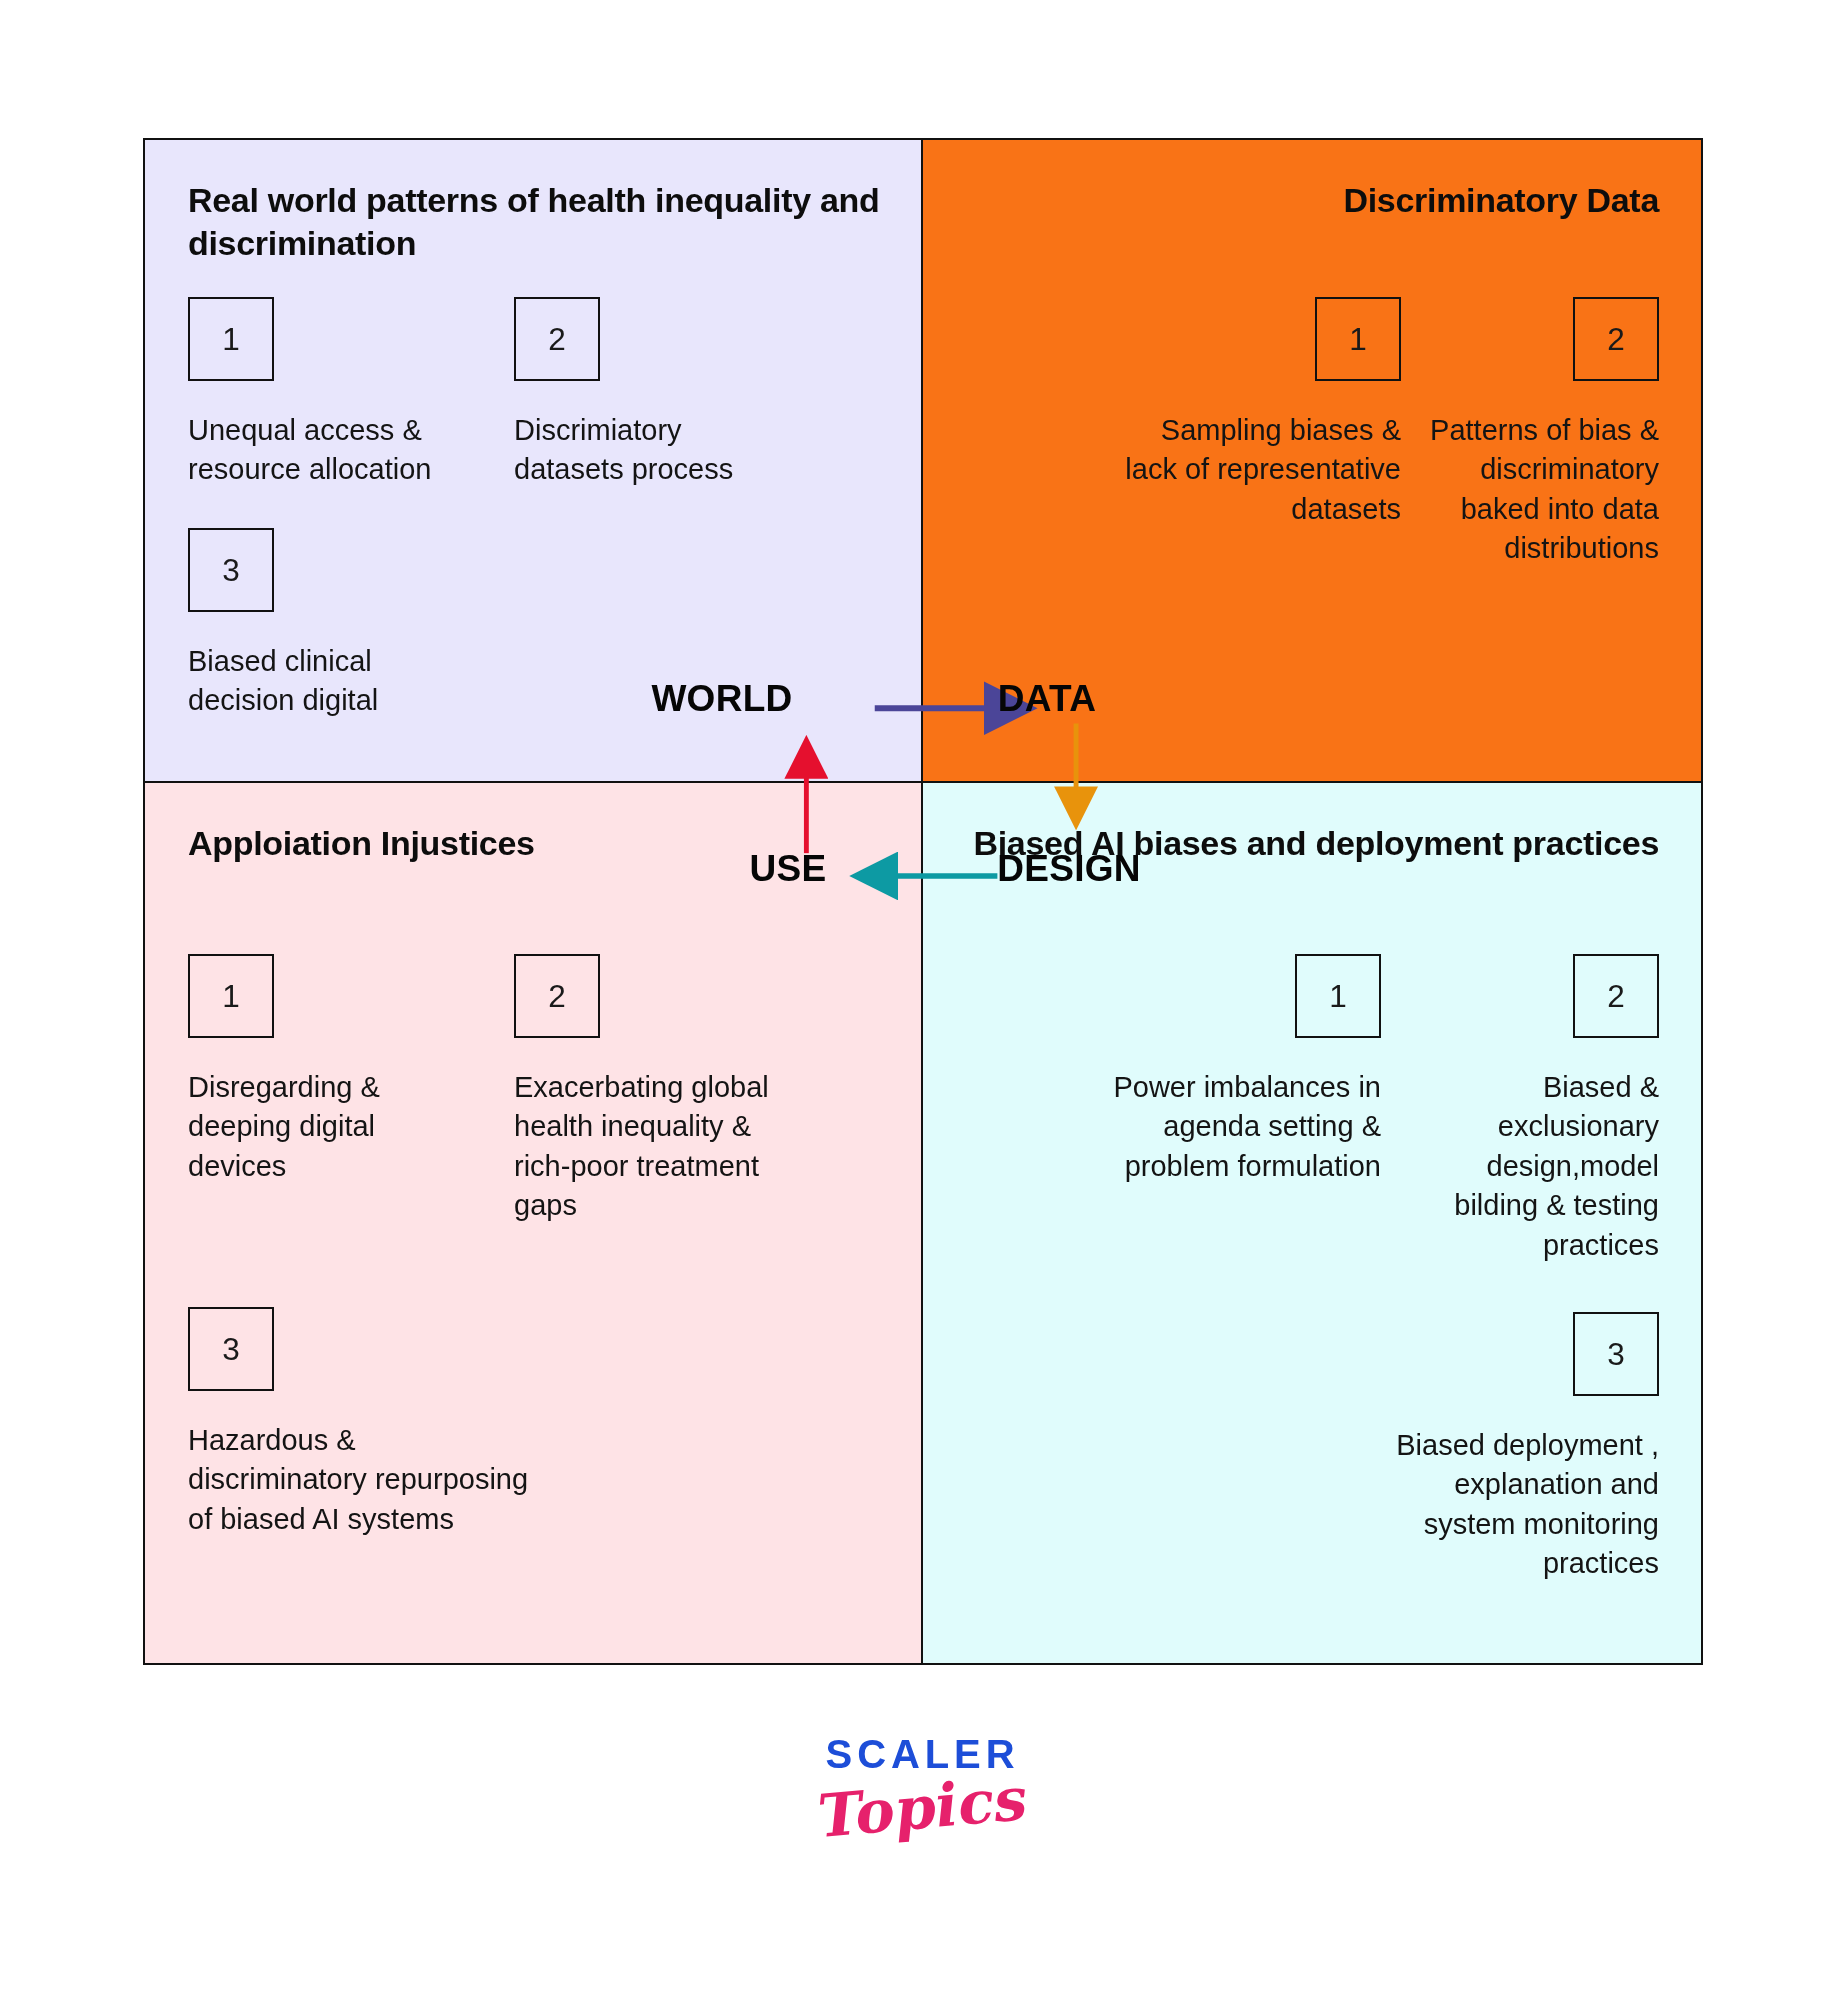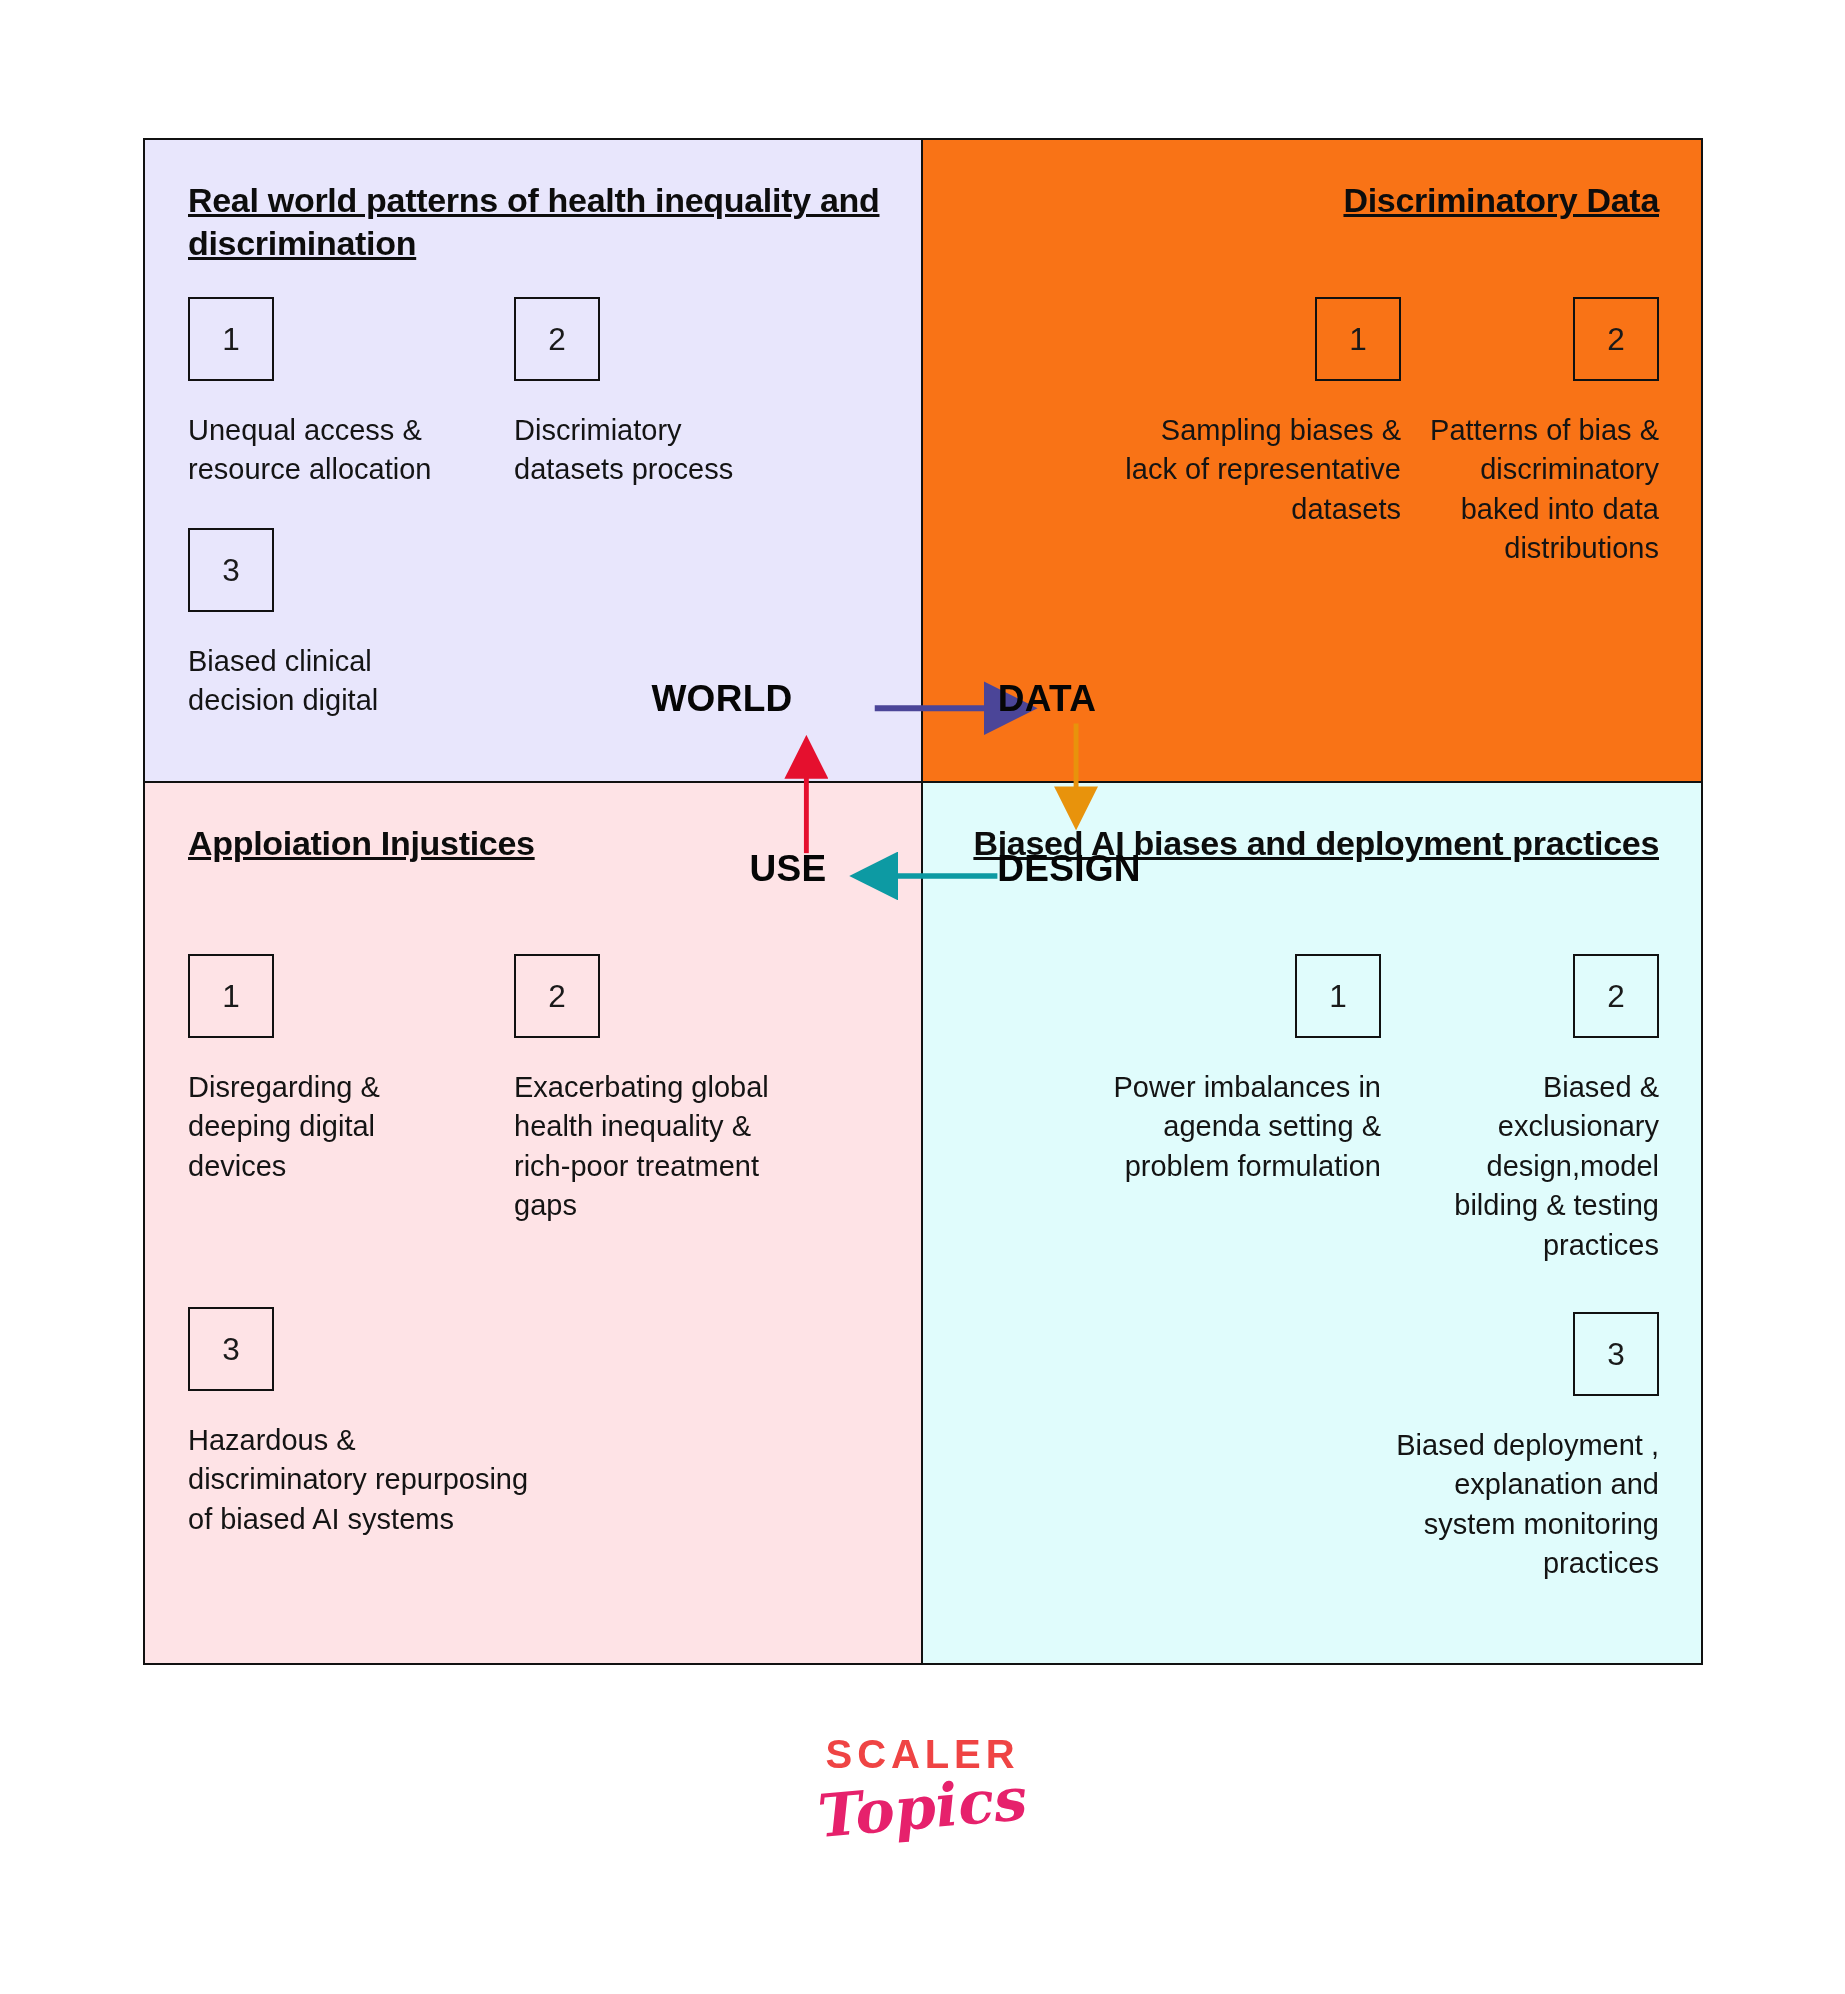--- a/index.html
+++ b/index.html
@@ -40,21 +40,20 @@
   .quad.br { background: #e0fcfc; }
 
   .qtitle {
     position: absolute;
     font-family: "Liberation Sans", sans-serif;
     font-weight: bold;
     font-size: 34px;
     line-height: 1.26;
     color: #0d0d0d;
     letter-spacing: -0.3px;
-    text-decoration: underline;
   }
   .qtitle.left  { left: 43px;  top: 39px;  text-align: left;  }
   .qtitle.right { right: 42px; top: 39px;  text-align: right; }
 
   
   .item { position: absolute; }
   .numbox {
     width: 86px;
     height: 84px;
     border: 2.7px solid #111111;
@@ -100,21 +99,21 @@
     left: 0;
     top: 1734px;
     width: 1845px;
     text-align: center;
   }
   #logo .scaler {
     font-family: "Liberation Sans", sans-serif;
     font-weight: bold;
     font-size: 40px;
     letter-spacing: 4.9px;
-    color: #ef4444;
+    color: #1d4ed8;
     display: block;
     line-height: 1;
   }
   #logo .topics {
     font-family: "DejaVu Serif", serif;
     font-style: italic;
     font-weight: bold;
     font-size: 59px;
     color: #e6216c;
     display: block;

